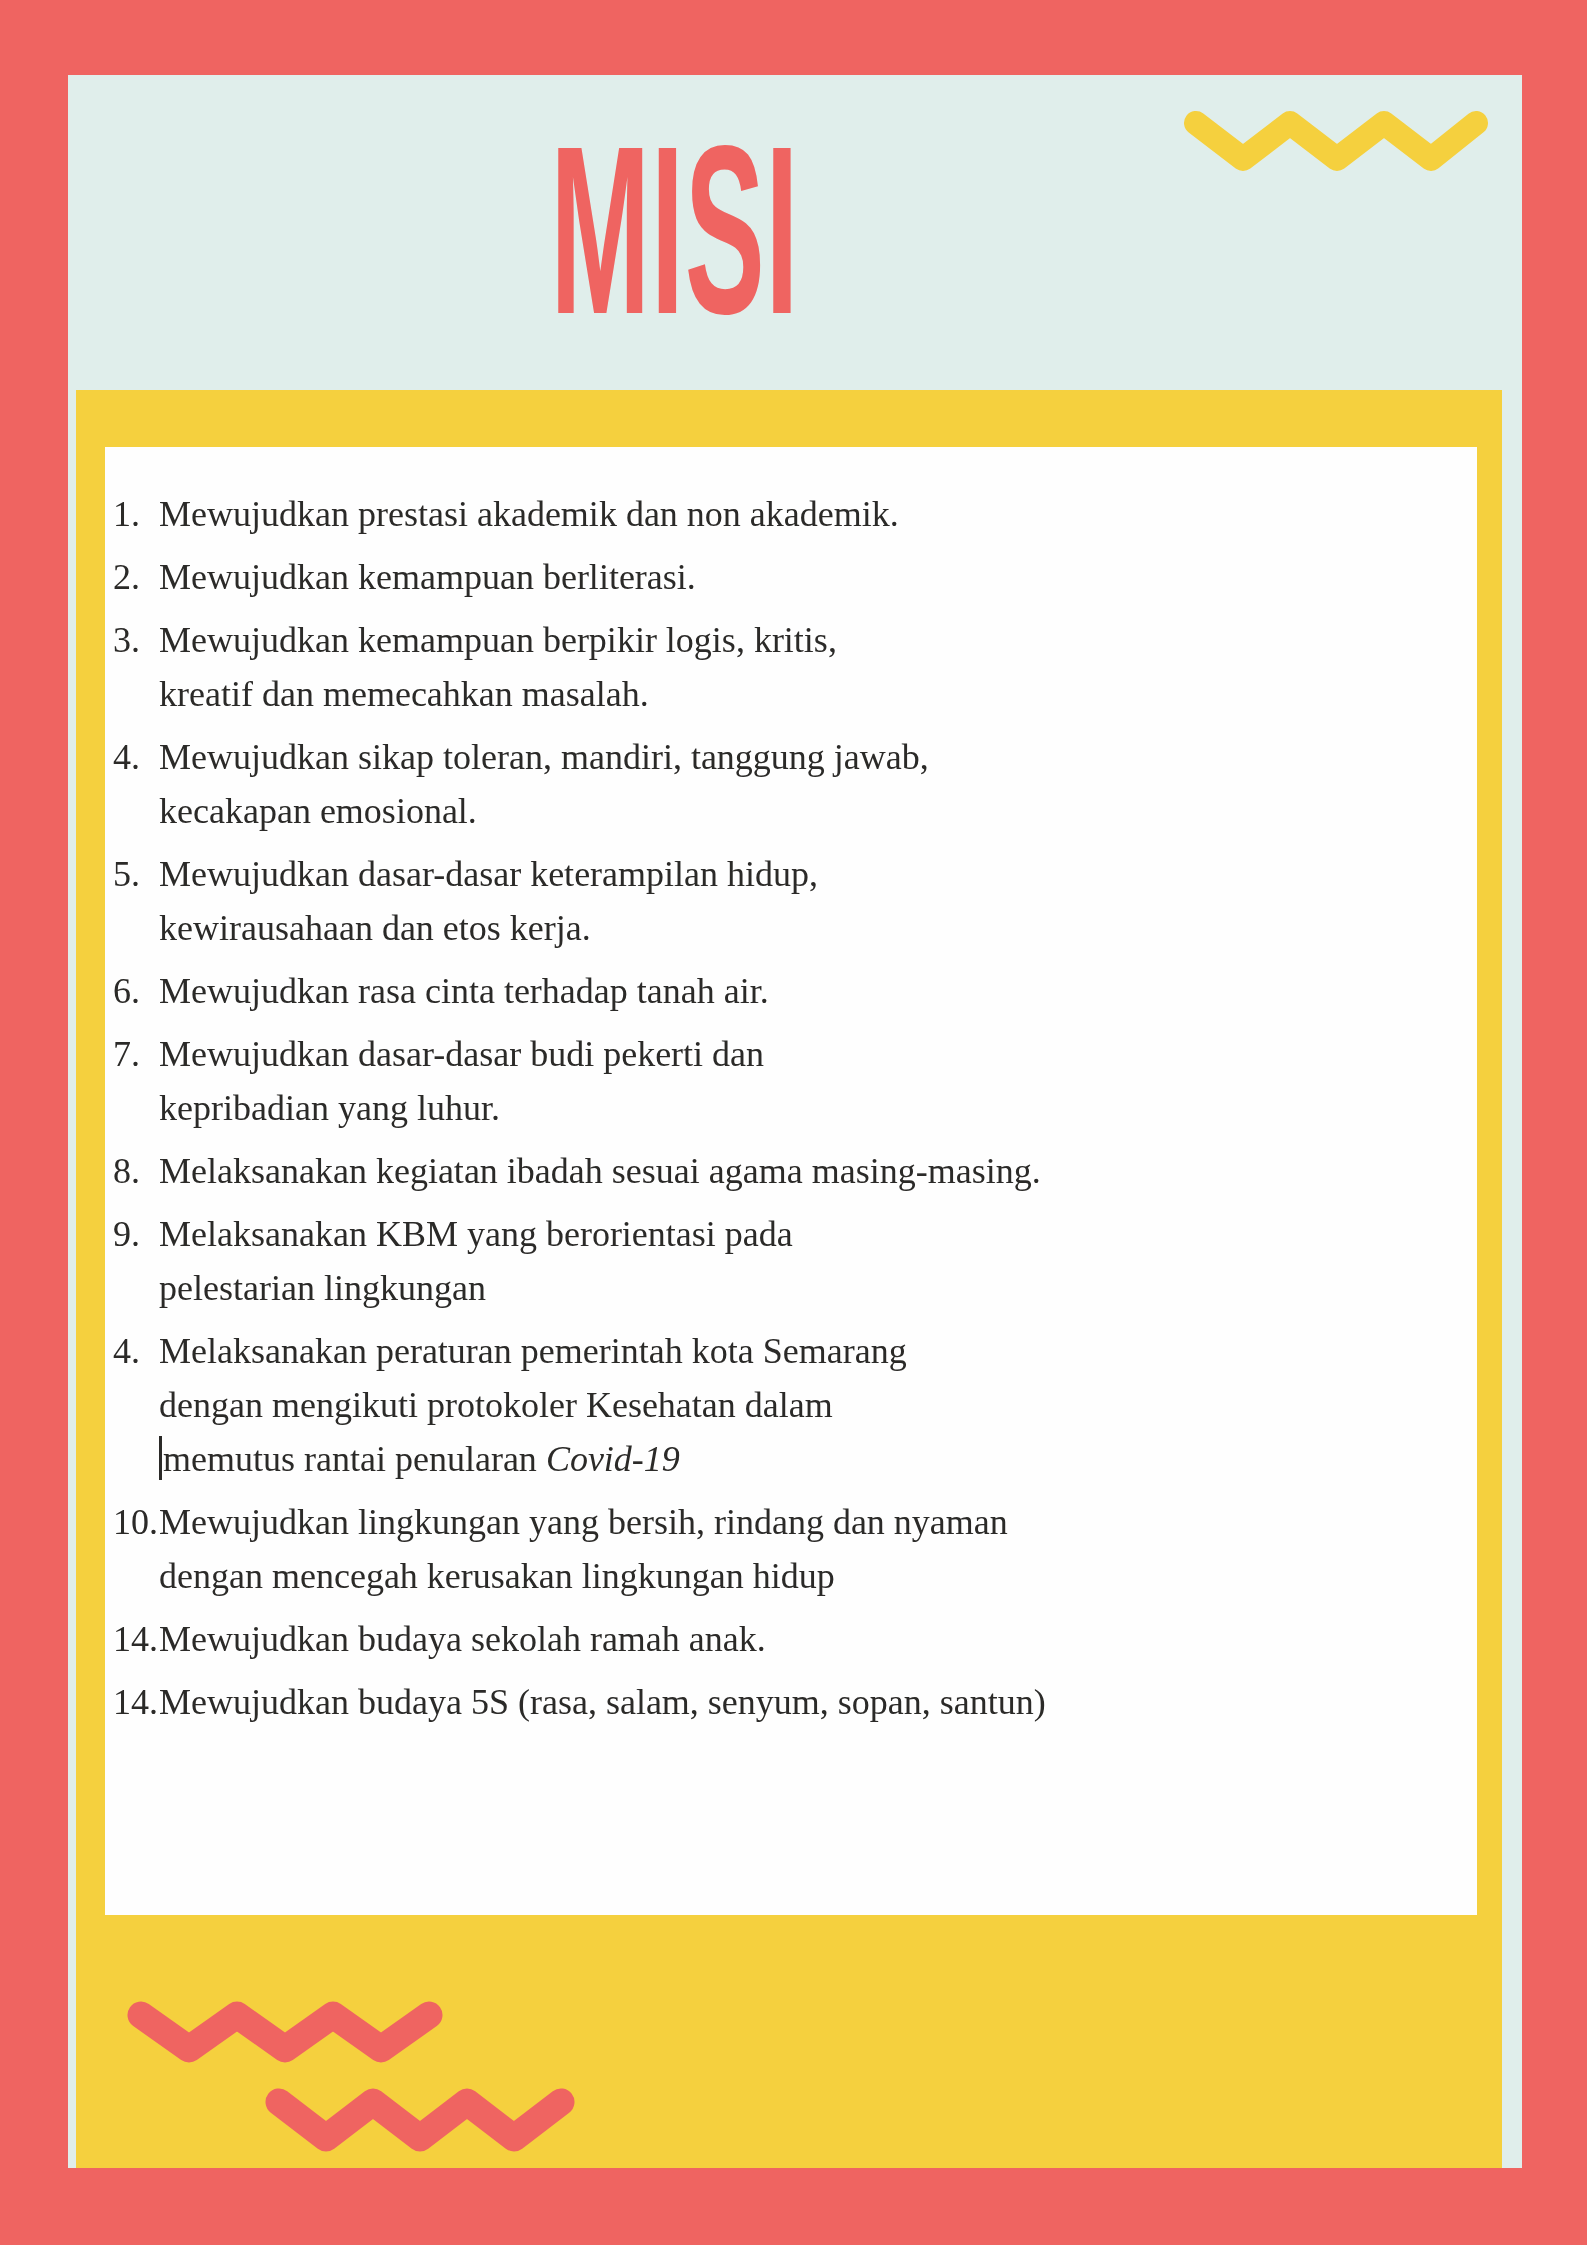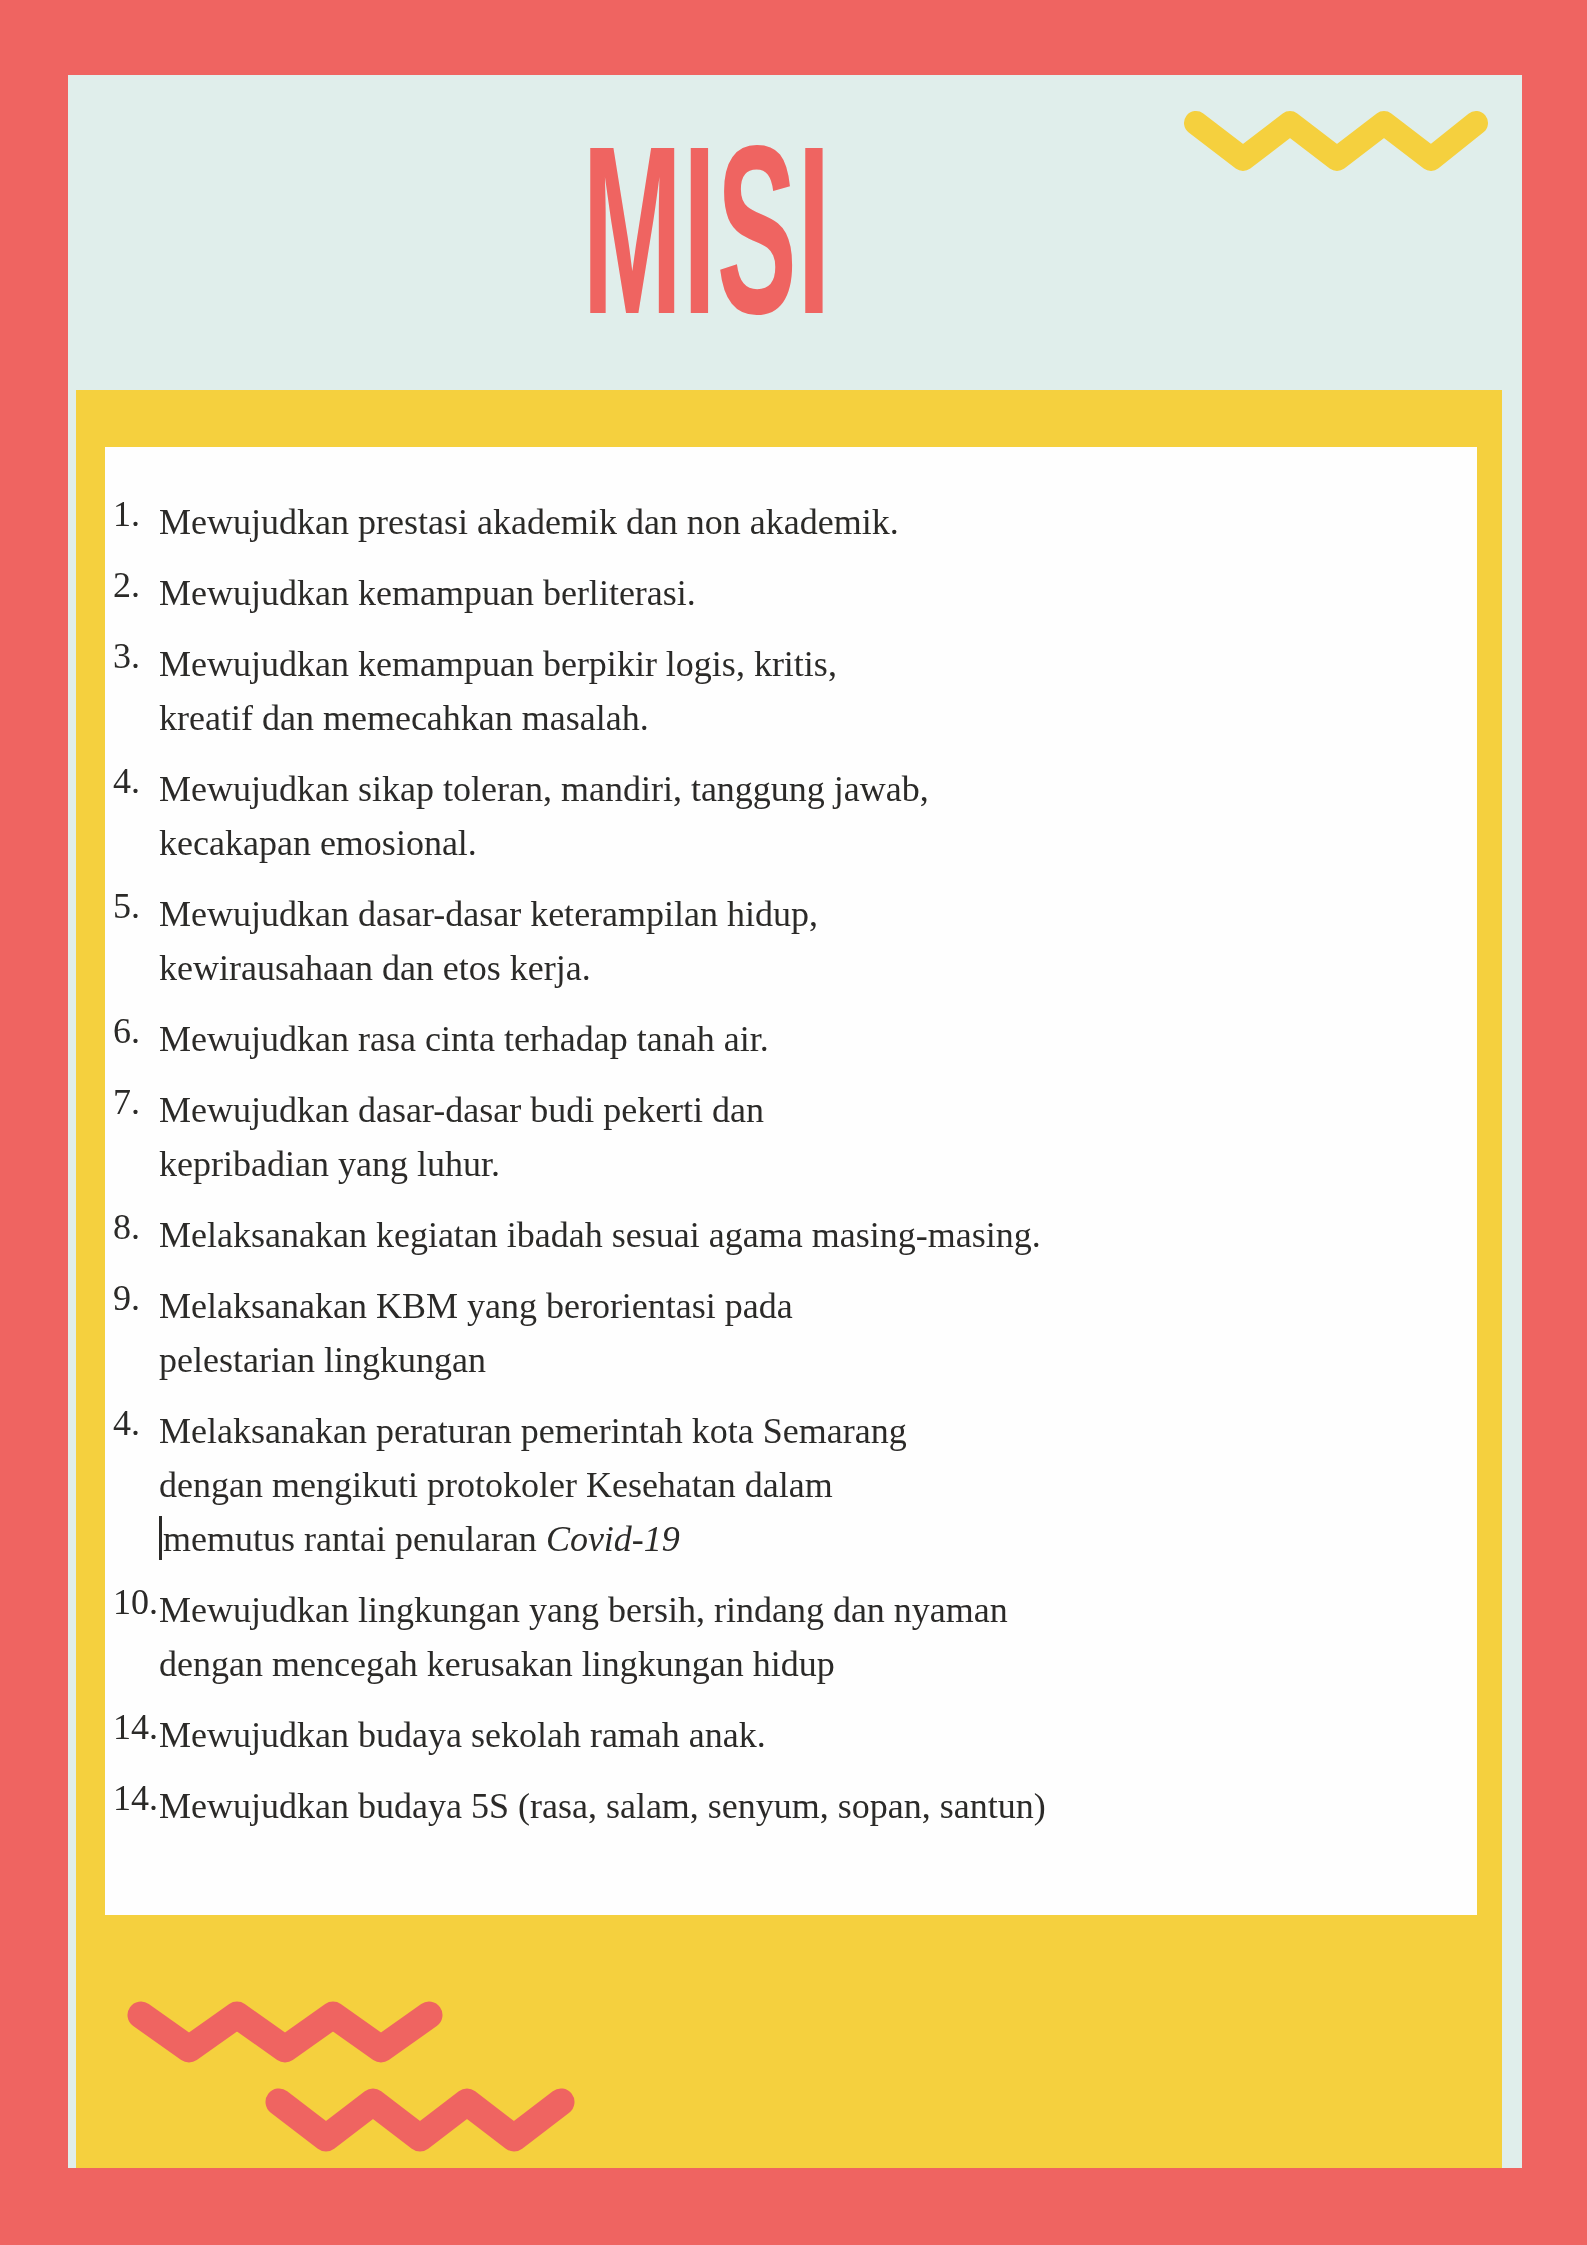--- a/index.html
+++ b/index.html
@@ -29,21 +29,20 @@
   }
   .card {
     position:absolute; left:105px; top:447px;
     width:1372px; height:1468px;
     background:var(--card);
   }
   .title-wrap {
     position:absolute; left:68px; top:110px; width:1214px;
     text-align:center;
     pointer-events:none;
-    margin-left:32px;
   }
   .title-text {
     display:inline-block;
     font-family:"Liberation Sans", sans-serif;
     font-weight:700;
     font-size:240px;
     line-height:1;
     color:var(--frame);
     transform:scaleX(0.50);
     transform-origin:50% 0;
@@ -57,21 +56,21 @@
   #mission-list {
     margin:0;
     padding:40px 26px 0 8px;
     list-style:none;
     font-size:36px;
     line-height:54px;
     color:var(--text);
   }
   .item { display:flex; margin-bottom:9px; }
   .num { flex:0 0 46px; width:46px; }
-  .txt { flex:1;margin-top:8px; }
+  .txt { flex:1; }
   .cursor {
     display:inline-block;
     width:3px; height:44px;
     background:var(--text);
     vertical-align:-9px;
     margin-right:1px;
   }
 </style>
 </head>
 <body>

